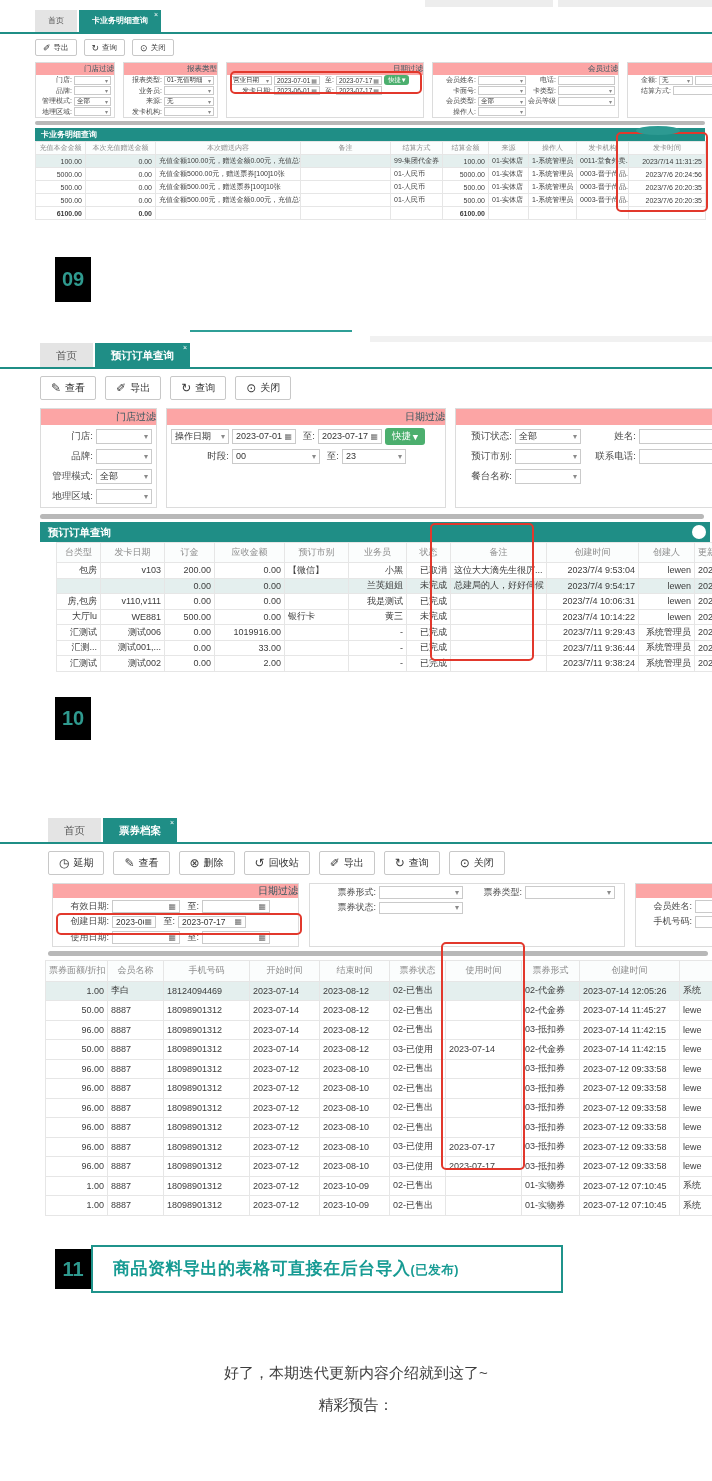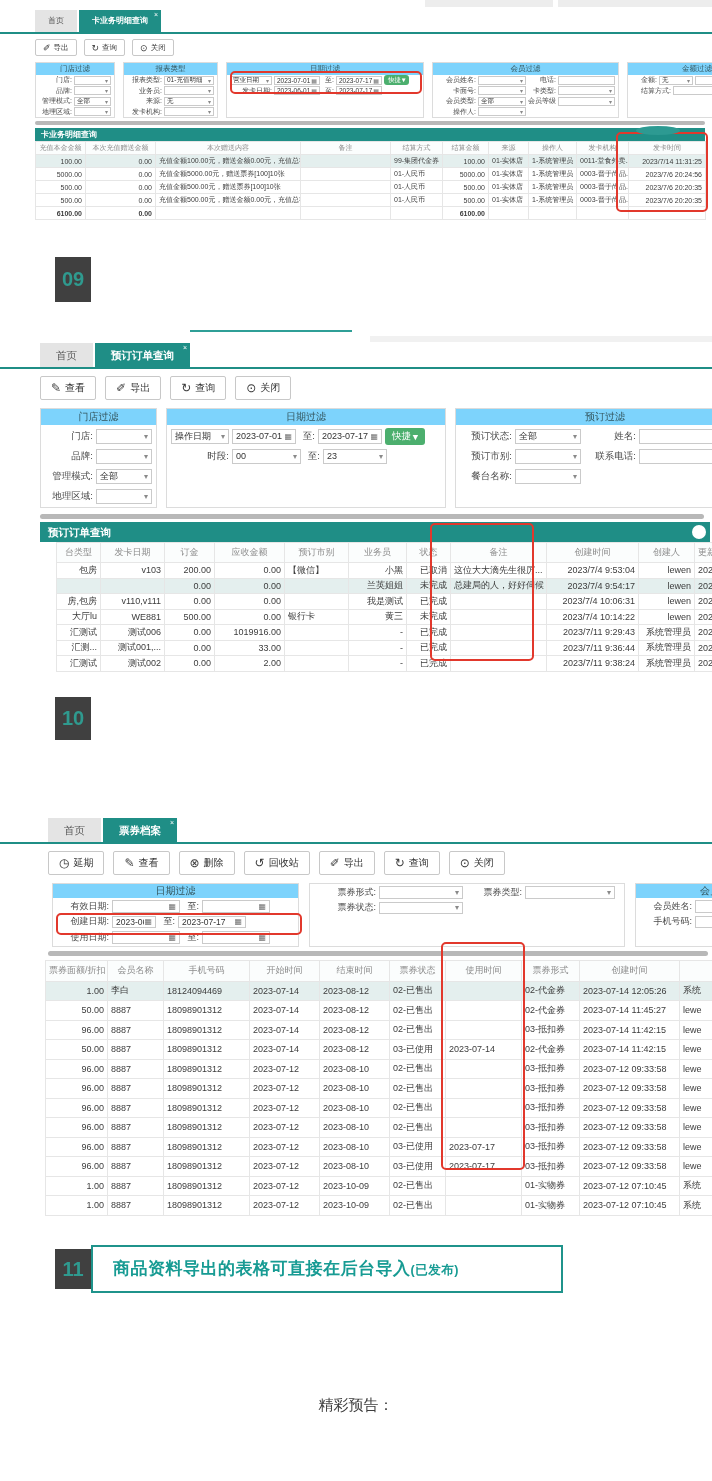--- a/index.html
+++ b/index.html
@@ -10,40 +10,40 @@
 .shot{position:absolute;left:0;width:712px}
 .tabbar{display:flex;align-items:flex-end;border-bottom:2px solid #1f8e86}
 .tab{background:#e4e4e4;color:#5a5a5a;text-align:center;position:relative;white-space:nowrap}
 .tab.on{background:#1f8e86;color:#fff;font-weight:bold}
 .tab .tx{position:absolute;top:1px;right:3px;font-size:7px;font-weight:normal;color:#fff;line-height:1}
 .toolbar{display:flex;align-items:center}
 .tbtn{display:flex;align-items:center;background:#fff;border:1px solid #c8c8c8;border-radius:2px;color:#333;white-space:nowrap}
 .tbtn .ic{color:#3a3a3a}
 .filters{display:flex}
 .panel{border:1px solid #dcdcdc;flex:none;background:#fff}
-.ph{background:#7dd3fc;text-align:center;color:#33555d;overflow:hidden;white-space:nowrap}
+.ph{background:#fca5a5;text-align:right;color:#33555d;overflow:hidden;white-space:nowrap}
 .pr{display:flex;align-items:center}
 .lbl{text-align:right;color:#4a4a4a;flex:none;white-space:nowrap;overflow:hidden}
 .sel,.inp,.date{border:1px solid #cacaca;background:#fff;display:flex;align-items:center;min-width:0;overflow:hidden}
 .sel i,.date i{font-style:normal;flex:1;overflow:hidden;white-space:nowrap}
 .car{color:#8a8a8a;flex:none;margin-left:auto}
 .cal{color:#707070;flex:none;margin-left:auto}
 .quick{background:#4caf6e;color:#fff;border:none;border-radius:3px;display:flex;align-items:center;justify-content:center;white-space:nowrap}
 .hbar{background:#b8b8b8;border-radius:3px}
 .ttitle{background:#1f8e86;color:#fff;font-weight:bold;position:relative;overflow:hidden}
 .circ{position:absolute;right:4px;top:3px;width:14px;height:14px;background:#fff;border-radius:50%}
 table.grid{border-collapse:collapse;table-layout:fixed;background:#fff}
 .grid th{font-weight:normal;color:#8c8c8c;background:#fbfdfd}
 .grid th,.grid td{border:1px solid #e6e6e6;overflow:hidden;white-space:nowrap;padding:0 3px;text-align:center}
 .grid td{color:#3c3c3c}
 tr.hl td{background:#e4efee}
 tr.total td{font-weight:bold}
 .redbox{position:absolute;border:2px solid #e2382c;border-radius:5px;pointer-events:none}
 .pill{position:absolute;background:#2d9a92;border-radius:50%}
-.numbox{position:absolute;background:#404040;color:#2f9a8f;font-weight:bold;display:flex;align-items:center;justify-content:center;font-size:20px}
+.numbox{position:absolute;background:#000000;color:#2f9a8f;font-weight:bold;display:flex;align-items:center;justify-content:center;font-size:20px}
 .banner{position:absolute;border:2px solid #1f938b;color:#179b93;font-weight:bold;background:#fff;font-size:17px;letter-spacing:.5px}
 .banner .suffix{font-size:12.5px}
 .divider{position:absolute;background:#2f9f97}
 .ftext{position:absolute;left:0;width:712px;text-align:center;color:#3d3d3d}
 
 .sm{font-size:7.5px}
 .sm .tabbar{padding-left:35px}
 .sm .tab{height:22px;line-height:22px;font-size:8px;padding:0 13px;margin-right:2px}
 .sm .toolbar{padding:5px 0 4px 35px;gap:7px}
 .sm .tbtn{height:17px;padding:0 7px;gap:3px;font-size:7.5px}
@@ -457,21 +457,21 @@
               <i>2023-07-17</i>
               <b class="cal">▦</b>
             </span>
             <button class="quick">
               <span>快捷</span>
               <b>▾</b>
             </button>
           </div>
         <div class="pr">
             <span class="lbl" style="width:58px">时段:</span>
-            <span class="sel" style="width:69px">
+            <span class="sel" style="width:88px">
               <i>00</i>
               <b class="car">▾</b>
             </span>
             <span class="lbl" style="width:16px">至:</span>
             <span class="sel" style="width:64px">
               <i>23</i>
               <b class="car">▾</b>
             </span>
           </div>
       </div>
@@ -917,16 +917,17 @@
           </tr>
         </tbody>
     </table>
     <div class="redbox" style="left:56px;top:95px;width:246px;height:22px"></div>
     <div class="redbox" style="left:441px;top:124px;width:84px;height:228px"></div>
   </section>
 
   <div class="numbox" style="left:55px;top:1249px;width:36px;height:40px">11</div>
   <div class="banner" style="left:91px;top:1245px;width:472px;height:48px;line-height:44px;padding-left:20px"><span>商品资料导出的表格可直接在后台导入</span><span class="suffix">(已发布)</span></div>
 
+  <div class="ftext" style="top:1364px;font-size:15px">好了，本期迭代更新内容介绍就到这了~</div>
   <div class="ftext" style="top:1396px;font-size:15px">精彩预告：</div>
   <div class="ftext" style="top:1485px;font-size:21px">小程序扫码点餐新UI及新功能&amp;自定义装修加强8月底发布！</div>
 
 </div>
 
 </body></html>

